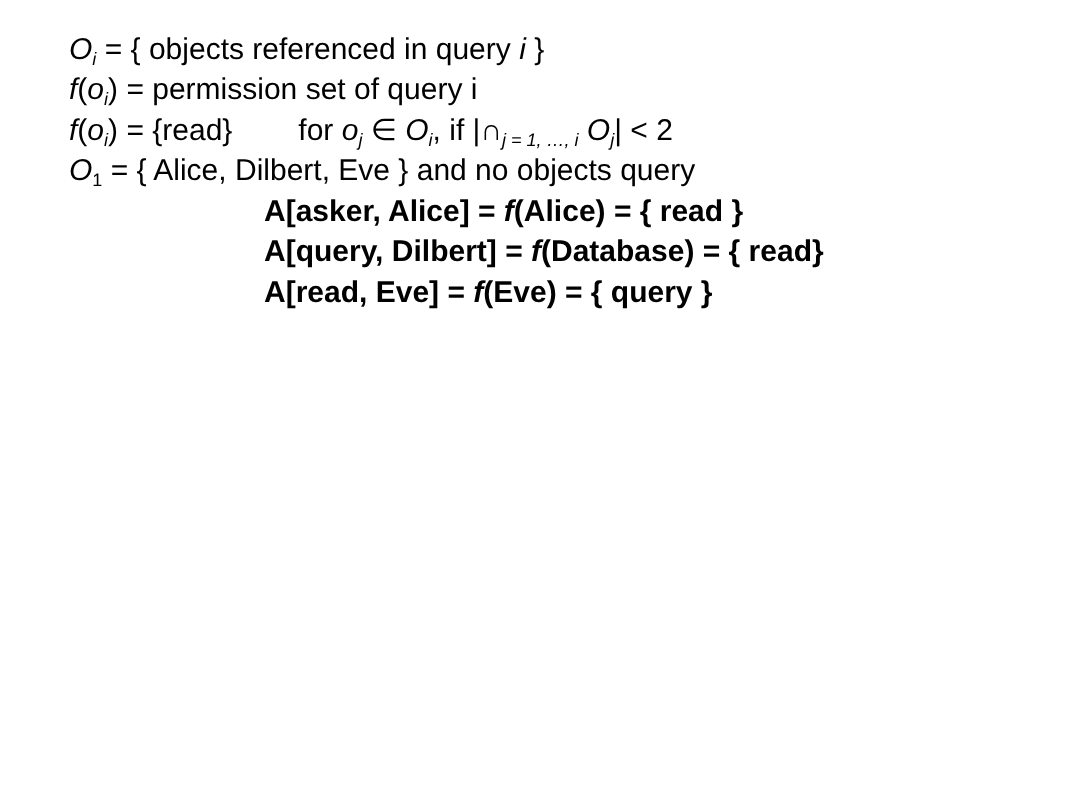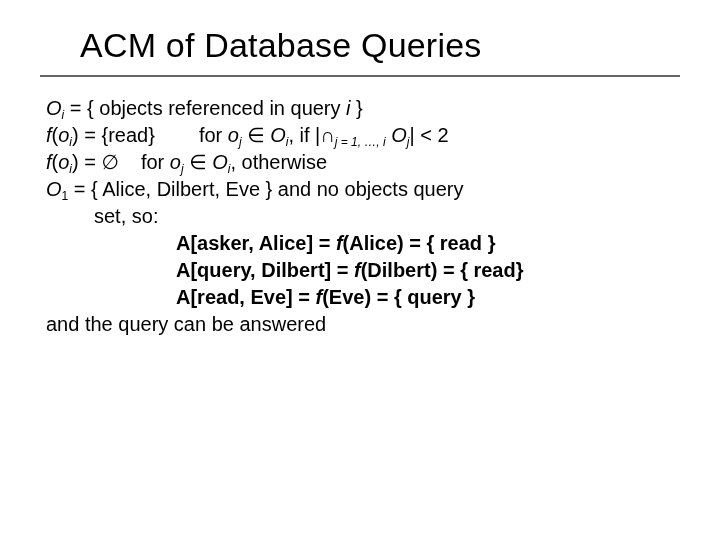--- a/index.html
+++ b/index.html
@@ -52,51 +52,48 @@
   }
   .sub-it { font-style: italic; }
   .gap { display: inline-block; width: 44px; }
   .gap-small { display: inline-block; width: 22px; }
 </style>
 </head>
 <body>
 
 <div class="slide">
 
-  <div class="title">ACM of Database Queries</div>
 
   <div class="body">
 
     <p class="line">
       <span class="it">O</span><sub class="sub-it">i</sub><span> = </span><span>{ </span><span>objects referenced in query </span><span class="it">i</span><span> }</span>
     </p>
 
+    <p class="line">
+      <span class="it">f</span>(<span class="it">o</span><sub class="sub-it">i</sub>)<span> = </span><span>permission set of query i</span>
+    </p>
 
     <p class="line">
       <span class="it">f</span>(<span class="it">o</span><sub class="sub-it">i</sub>)<span> = </span><span>{read}</span><span class="gap"></span><span>for </span><span class="it">o</span><sub class="sub-it">j</sub><span> ∈ </span><span class="it">O</span><sub class="sub-it">i</sub><span>, if |</span><span>∩</span><sub class="sub-it">j = 1, …, i</sub> <span class="it">O</span><sub class="sub-it">j</sub><span>| &lt; 2</span>
     </p>
 
-    <p class="line">
-      <span class="it">f</span>(<span class="it">o</span><sub class="sub-it">i</sub>)<span> = </span><span>∅</span><span class="gap-small"></span><span>for </span><span class="it">o</span><sub class="sub-it">j</sub><span> ∈ </span><span class="it">O</span><sub class="sub-it">i</sub><span>, otherwise</span>
-    </p>
 
     <p class="line">
       <span class="it">O</span><sub>1</sub><span> = </span><span>{ Alice, Dilbert, Eve } and no objects query</span>
     </p>
 
-    <p class="line indent1">set, so:</p>
 
     <p class="line indent2">
       <span>A[asker, Alice] = </span><span class="it">f</span><span>(Alice) = { read }</span>
     </p>
 
     <p class="line indent2">
-      <span>A[query, Dilbert] = </span><span class="it">f</span><span>(Dilbert) = { read}</span>
+      <span>A[query, Dilbert] = </span><span class="it">f</span><span>(Database) = { read}</span>
     </p>
 
     <p class="line indent2">
       <span>A[read, Eve] = </span><span class="it">f</span><span>(Eve) = { query }</span>
     </p>
 
-    <p class="line">and the query can be answered</p>
 
   </div>
 </div>
 
 </body></html>

